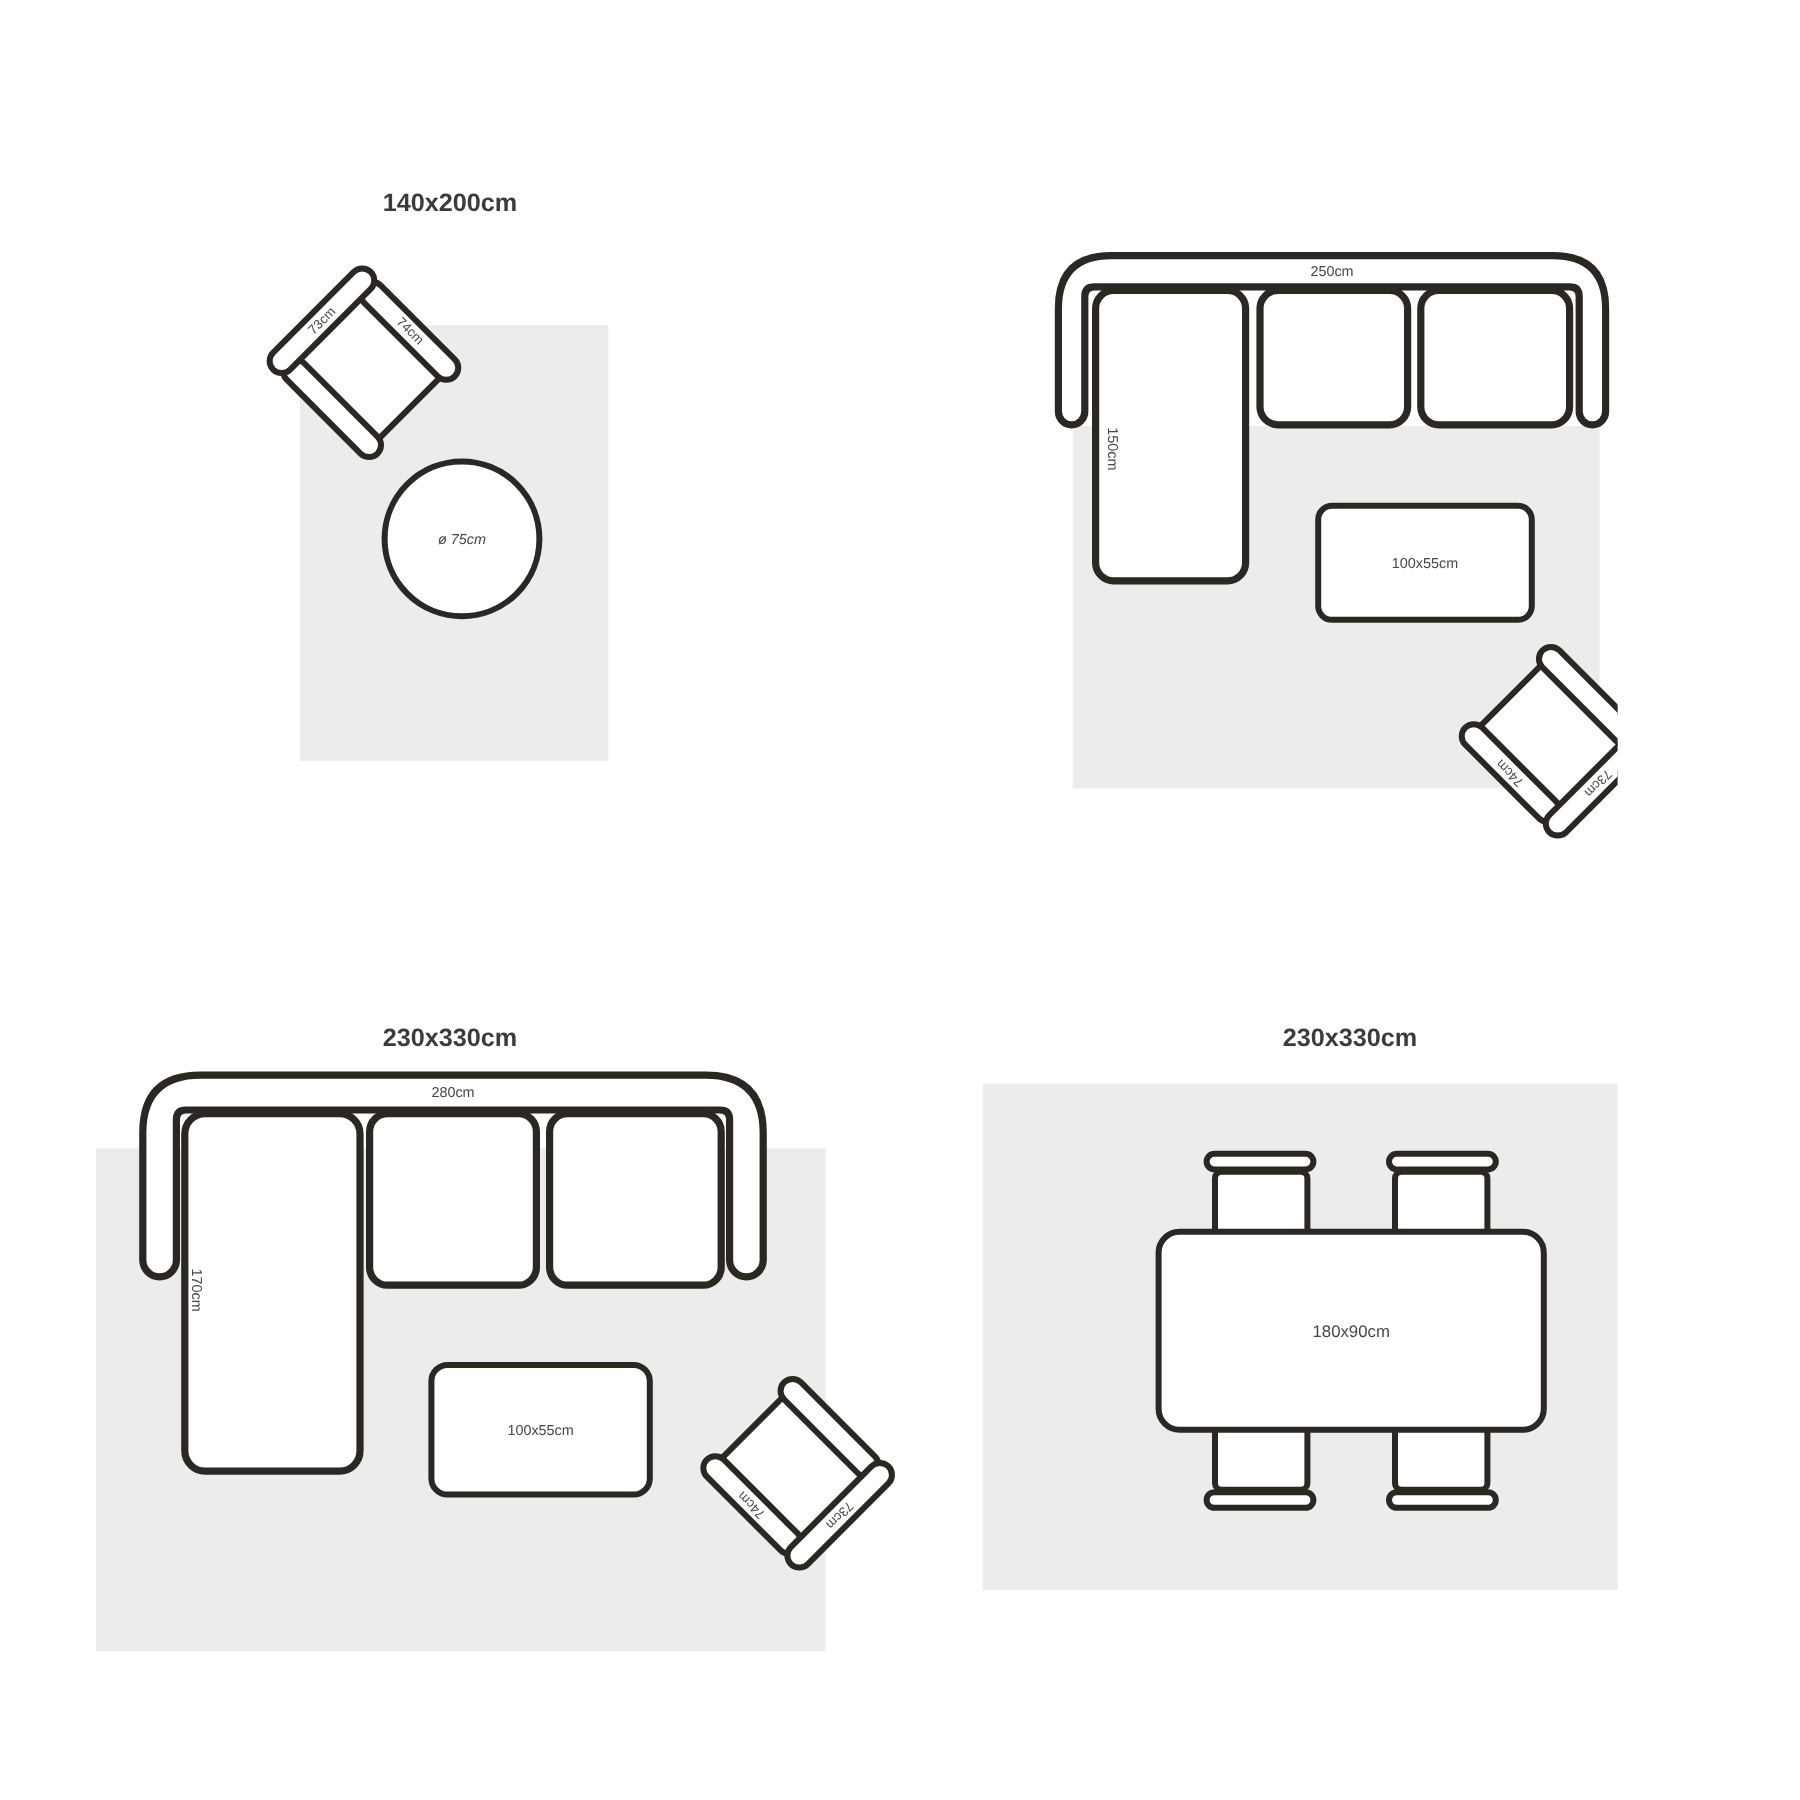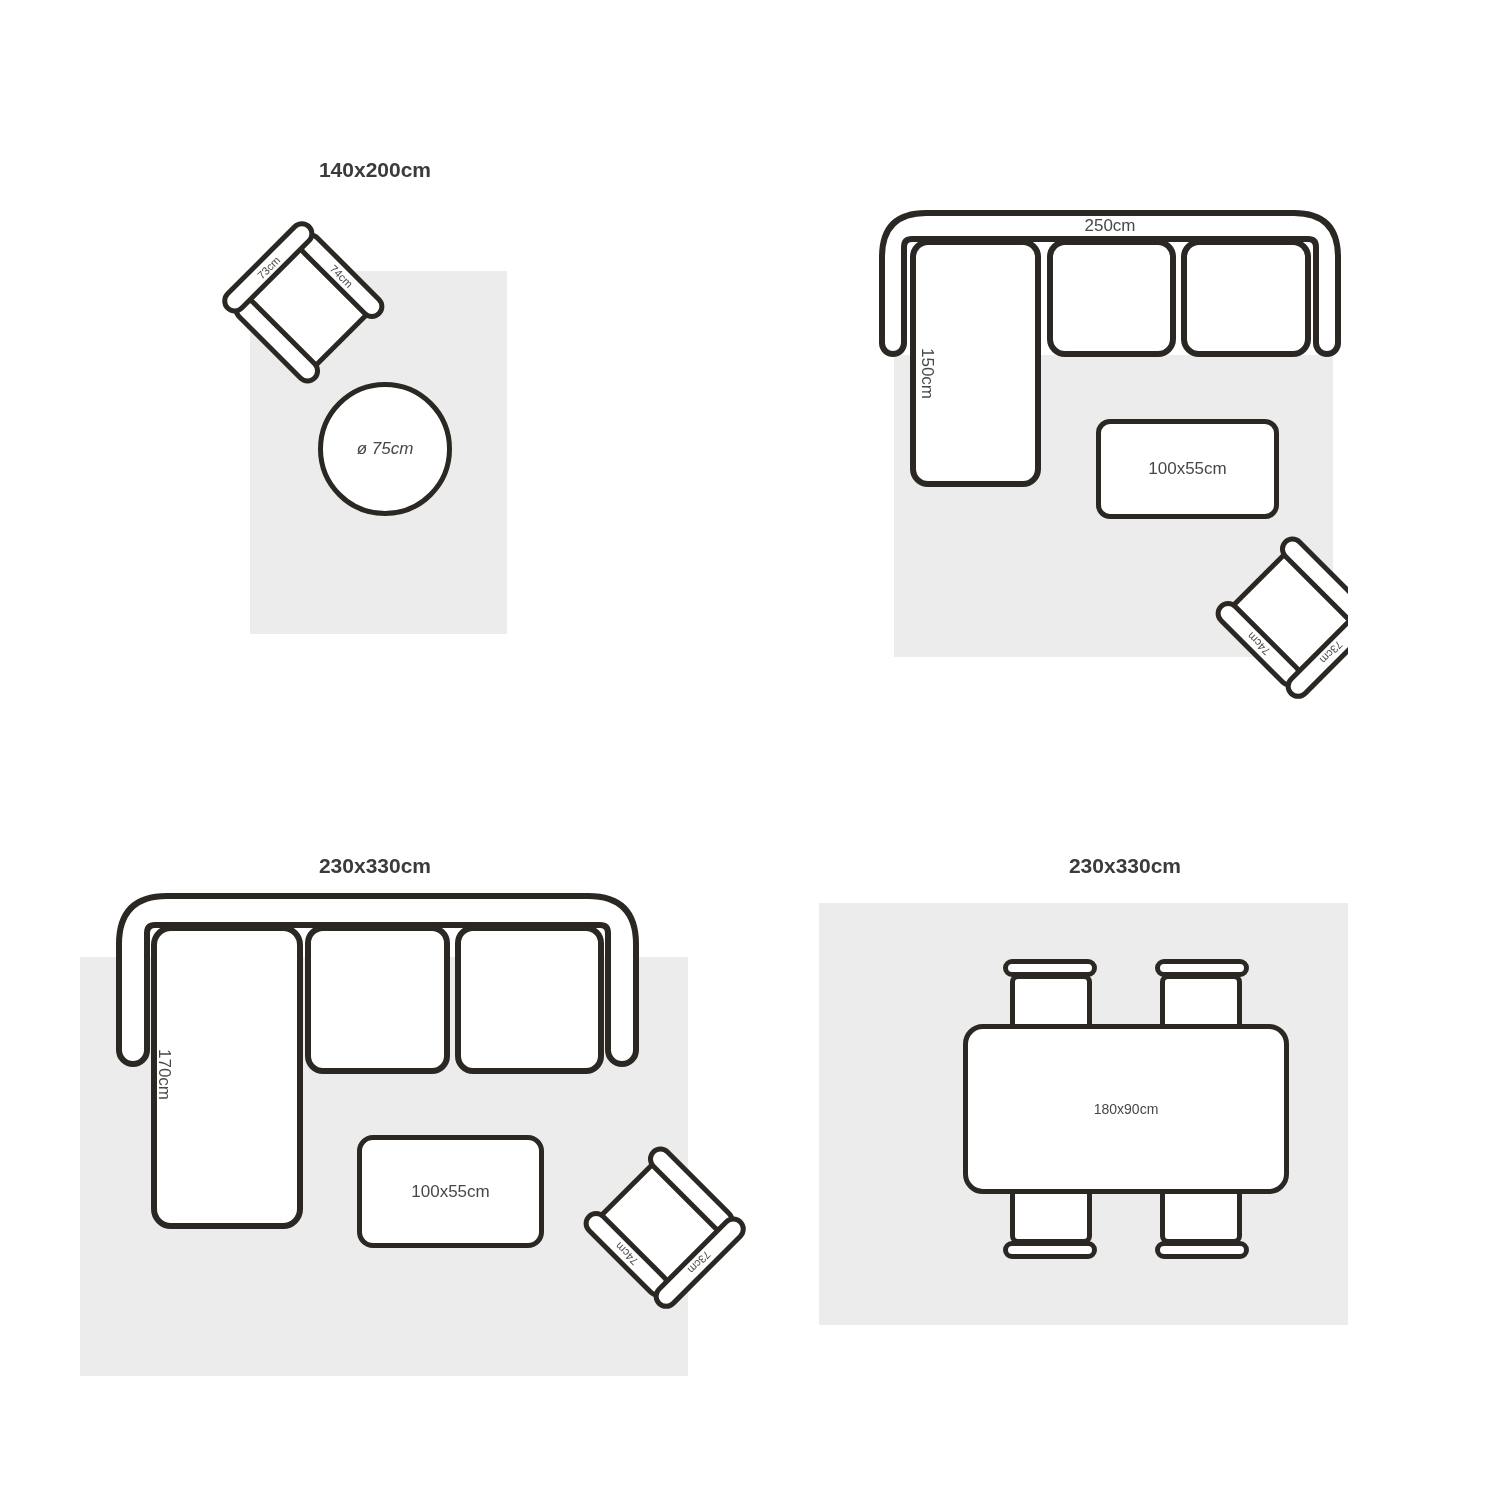--- a/index.html
+++ b/index.html
@@ -14,21 +14,21 @@
   #canvas { position:relative; width:1348px; height:1500px; background:var(--bg); overflow:hidden;margin-top:39px; }
 
   .abs { position:absolute; }
   .title { position:absolute; width:750px; height:28px; text-align:center;
            font-size:21px; font-weight:700; color:var(--title-color); }
   .rug { position:absolute; background:var(--rug); }
 
   .outlined { position:absolute; background:#fff; border:6px solid var(--line); }
   .outlined5 { position:absolute; background:#fff; border:5px solid var(--line); }
 
-  .lbl { color:var(--label-color); font-size:17px; }
+  .lbl { color:var(--label-color); font-size:12px; }
   .flexc { display:flex; align-items:center; justify-content:center; }
   .vtext { writing-mode:vertical-rl; }
 
   
   .armchair { position:absolute; width:126px; height:126px; transform-origin:63px 63px; }
   .armchair .seat { position:absolute; left:7px; top:4px; width:112px; height:114px;
                     background:#fff; border:5px solid var(--line); border-radius:14px; }
   .armchair .bar { position:absolute; background:#fff; border:5px solid var(--line); border-radius:14px; }
   .armchair .back { left:3px; top:0; width:120px; height:25px; display:flex; align-items:center; justify-content:center; }
   .armchair .arm-l { left:5px; top:14px; width:25px; height:112px; }
@@ -98,20 +98,23 @@
     </div>
   </div>
 
   <div class="title" style="left:0; top:815px;">230x330cm</div>
 
   <div class="rug" style="left:80px; top:918px; width:608px; height:419px;"></div>
 
   <svg style="left:116px; top:854px;" width="523" height="177" viewBox="0 0 523 177">
     <path d="M 3,157 L 3,51 Q 3,3 51,3 L 472,3 Q 520,3 520,51 L 520,157 A 14,14 0 0 1 492,157 L 492,40 Q 492,32 484,32 L 39,32 Q 31,32 31,40 L 31,157 A 14,14 0 0 1 3,157 Z" fill="#ffffff" stroke="#2b2723" stroke-width="6" stroke-linejoin="round"></path>
   </svg>
+  <div class="sofa-label-top" style="left:116px; top:858px; width:523px; height:26px;">
+    <span class="lbl">280cm</span>
+  </div>
 
   <div class="outlined" style="left:151px; top:886px; width:152px; height:304px; border-radius:20px;"></div>
   <div class="abs flexc" style="left:153px; top:1006px; width:22px; height:60px;">
     <span class="lbl vtext">170cm</span>
   </div>
   <div class="outlined" style="left:305px; top:886px; width:145px; height:149px; border-radius:18px;"></div>
   <div class="outlined" style="left:455px; top:886px; width:149px; height:149px; border-radius:18px;"></div>
 
   <div class="outlined5 flexc" style="left:357px; top:1096px; width:187px; height:113px; border-radius:16px;">
     <span class="lbl">100x55cm</span>

